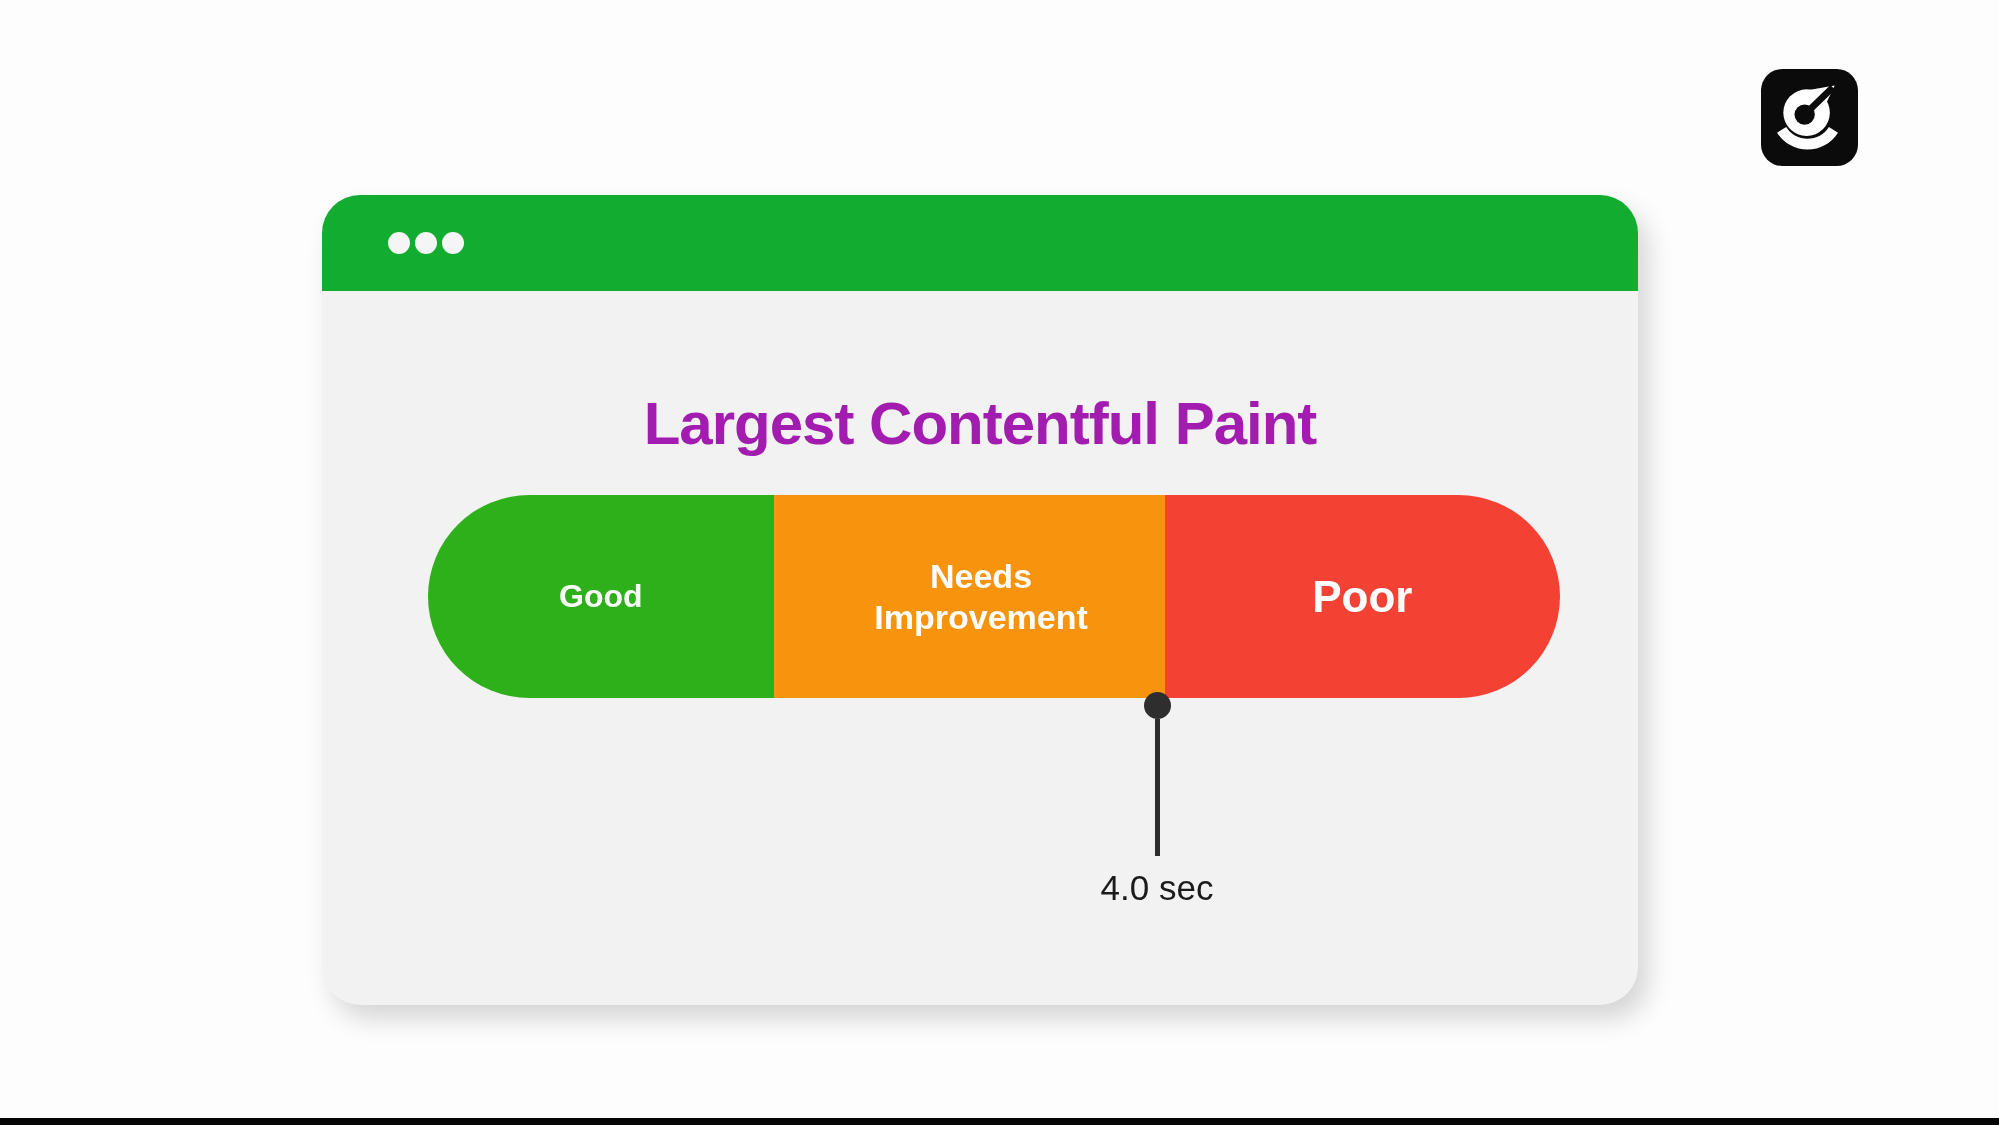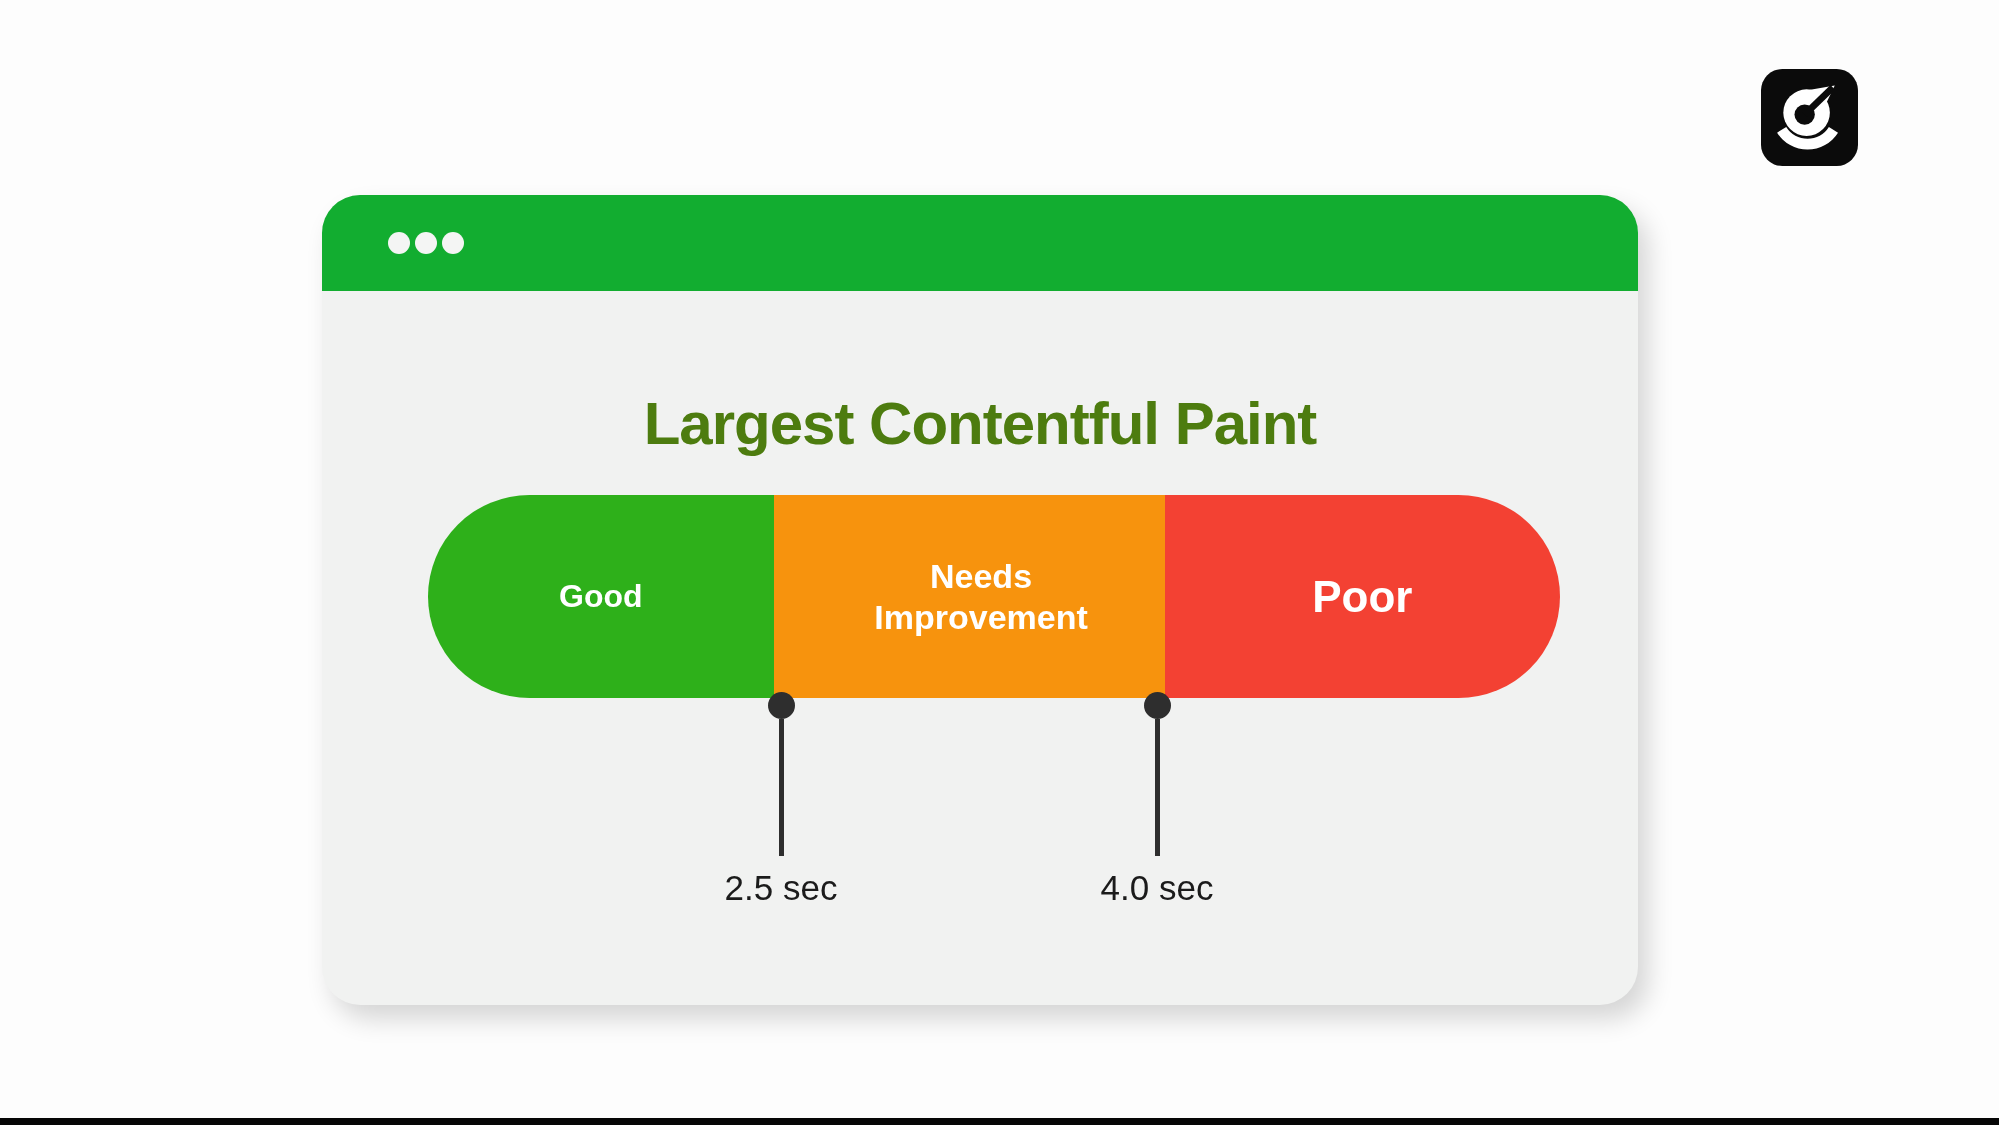--- a/index.html
+++ b/index.html
@@ -27,21 +27,21 @@
   }
   .titlebar .dot{
     position:absolute;top:37px;width:22px;height:22px;border-radius:50%;
     background:#F4F5F4;
   }
   .dot.d1{left:66px}.dot.d2{left:93px}.dot.d3{left:120px}
 
   .title{
     position:absolute;left:0;right:0;top:193px;margin:0;
     text-align:center;font-size:60px;line-height:72px;font-weight:bold;
-    letter-spacing:-1px;color:#4d7c0f;
+    letter-spacing:-1px;color:#a21caf;
   }
 
   
   .pill{
     position:absolute;left:106px;top:300px;width:1132px;height:203px;
     border-radius:102px;overflow:hidden;display:flex;
   }
   .seg{
     height:100%;display:flex;align-items:center;justify-content:center;
     color:#FFFFFF;font-weight:600;text-align:center;
@@ -98,25 +98,20 @@
       <span>Good</span>
     </div>
     <div class="seg s1" style="background-color: rgb(247, 147, 13); padding-left: 24px;">
       <span>Needs Improvement</span>
     </div>
     <div class="seg s2" style="background-color: rgb(243, 65, 51);">
       <span>Poor</span>
     </div>
   </div>
 
-  <div class="marker m1">
-    <span class="mdot" style="background-color: rgb(46, 46, 46);"></span>
-    <span class="mline" style="background-color: rgb(46, 46, 46);"></span>
-    <span class="mlabel">2.5 sec</span>
-  </div>
 
   <div class="marker m2">
     <span class="mdot" style="background-color: rgb(46, 46, 46);"></span>
     <span class="mline" style="background-color: rgb(46, 46, 46);"></span>
     <span class="mlabel">4.0 sec</span>
   </div>
 
 </div>
 
 <div class="bottombar" style="background-color: rgb(6, 6, 6);"></div>

